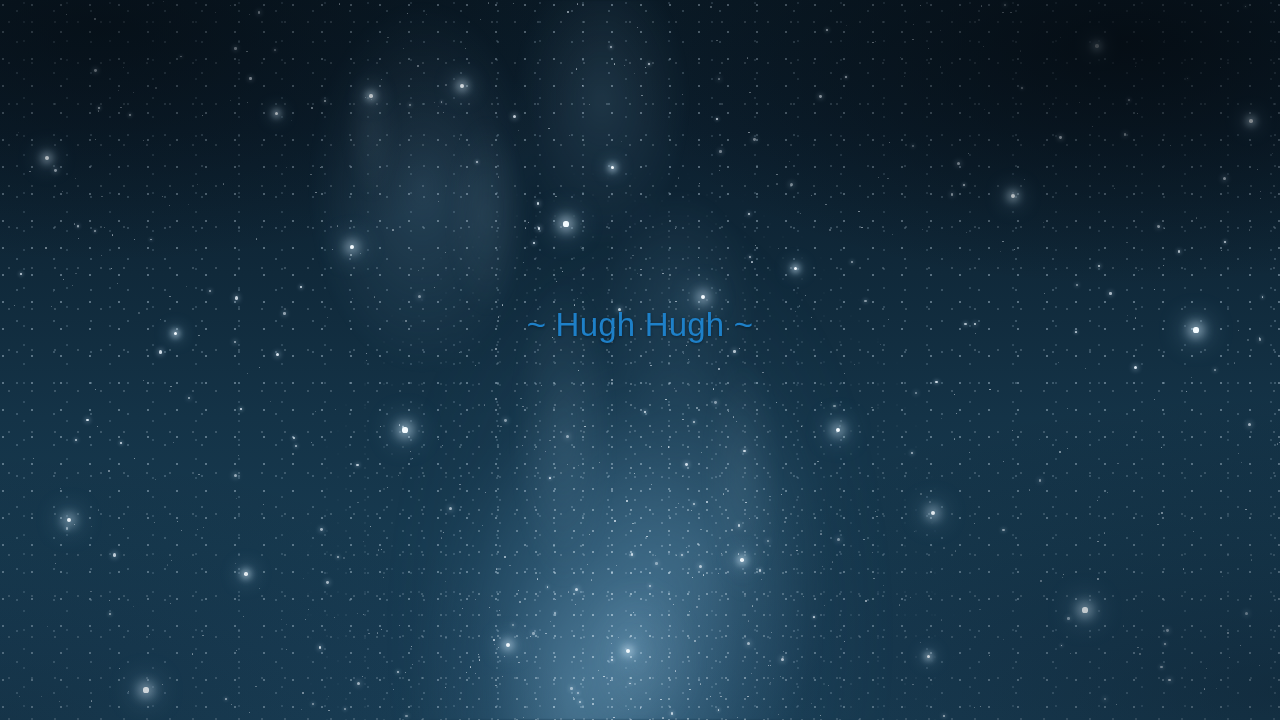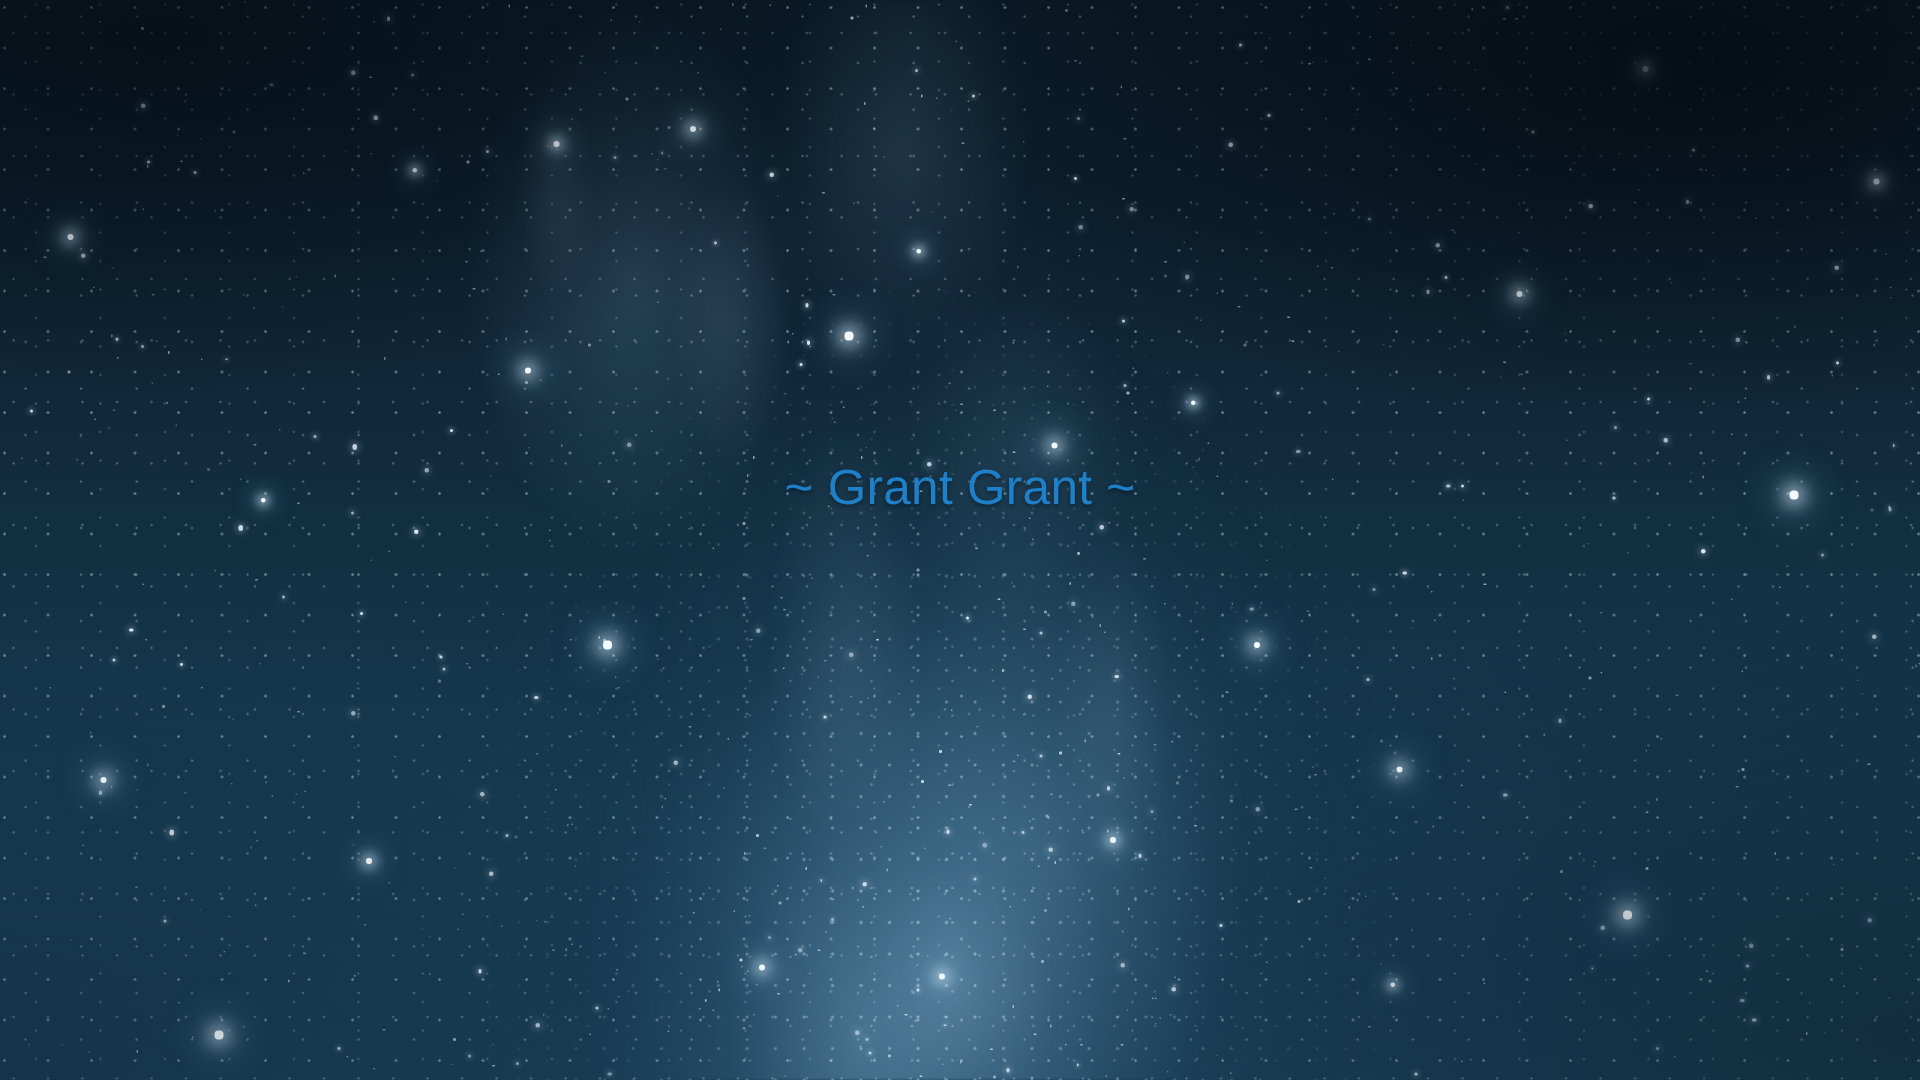--- a/index.html
+++ b/index.html
@@ -861,16 +861,16 @@
       <div class="star" style="left: 835.7px; top: 427.7px; width: 4.65px; height: 4.65px; opacity: 1; background: rgb(244, 251, 255); box-shadow: rgba(214, 238, 255, 0.7) 0px 0px 10.2px 3.7px, rgba(150, 200, 235, 0.28) 0px 0px 23.3px 8.4px;"></div>
       <div class="star" style="left: 610.5px; top: 165.5px; width: 3px; height: 3px; opacity: 1; background: rgb(244, 251, 255); box-shadow: rgba(214, 238, 255, 0.7) 0px 0px 6.6px 2.4px, rgba(150, 200, 235, 0.28) 0px 0px 15px 5.4px;"></div>
       <div class="star" style="left: 1011px; top: 193.9px; width: 4.1px; height: 4.1px; opacity: 1; background: rgb(244, 251, 255); box-shadow: rgba(214, 238, 255, 0.7) 0px 0px 9px 3.3px, rgba(150, 200, 235, 0.28) 0px 0px 20.5px 7.4px;"></div>
       <div class="star" style="left: 143.4px; top: 687.4px; width: 5.2px; height: 5.2px; opacity: 1; background: rgb(244, 251, 255); box-shadow: rgba(214, 238, 255, 0.7) 0px 0px 11.4px 4.2px, rgba(150, 200, 235, 0.28) 0px 0px 26px 9.4px;"></div>
       <div class="star" style="left: 740.2px; top: 558.2px; width: 3.55px; height: 3.55px; opacity: 1; background: rgb(244, 251, 255); box-shadow: rgba(214, 238, 255, 0.7) 0px 0px 7.8px 2.8px, rgba(150, 200, 235, 0.28) 0px 0px 17.8px 6.4px;"></div>
       <div class="star" style="left: 349.7px; top: 244.7px; width: 4.65px; height: 4.65px; opacity: 1; background: rgb(244, 251, 255); box-shadow: rgba(214, 238, 255, 0.7) 0px 0px 10.2px 3.7px, rgba(150, 200, 235, 0.28) 0px 0px 23.3px 8.4px;"></div>
     </div>
   <div class="sky-layer" id="sky-vignette"></div>
 
   <div id="quote-block">
-    <p id="quote-attribution">~ Grant Grant ~</p>
+    <p id="quote-attribution">~ Hugh Hugh ~</p>
   </div>
 
 </div>
 
 </body></html>

